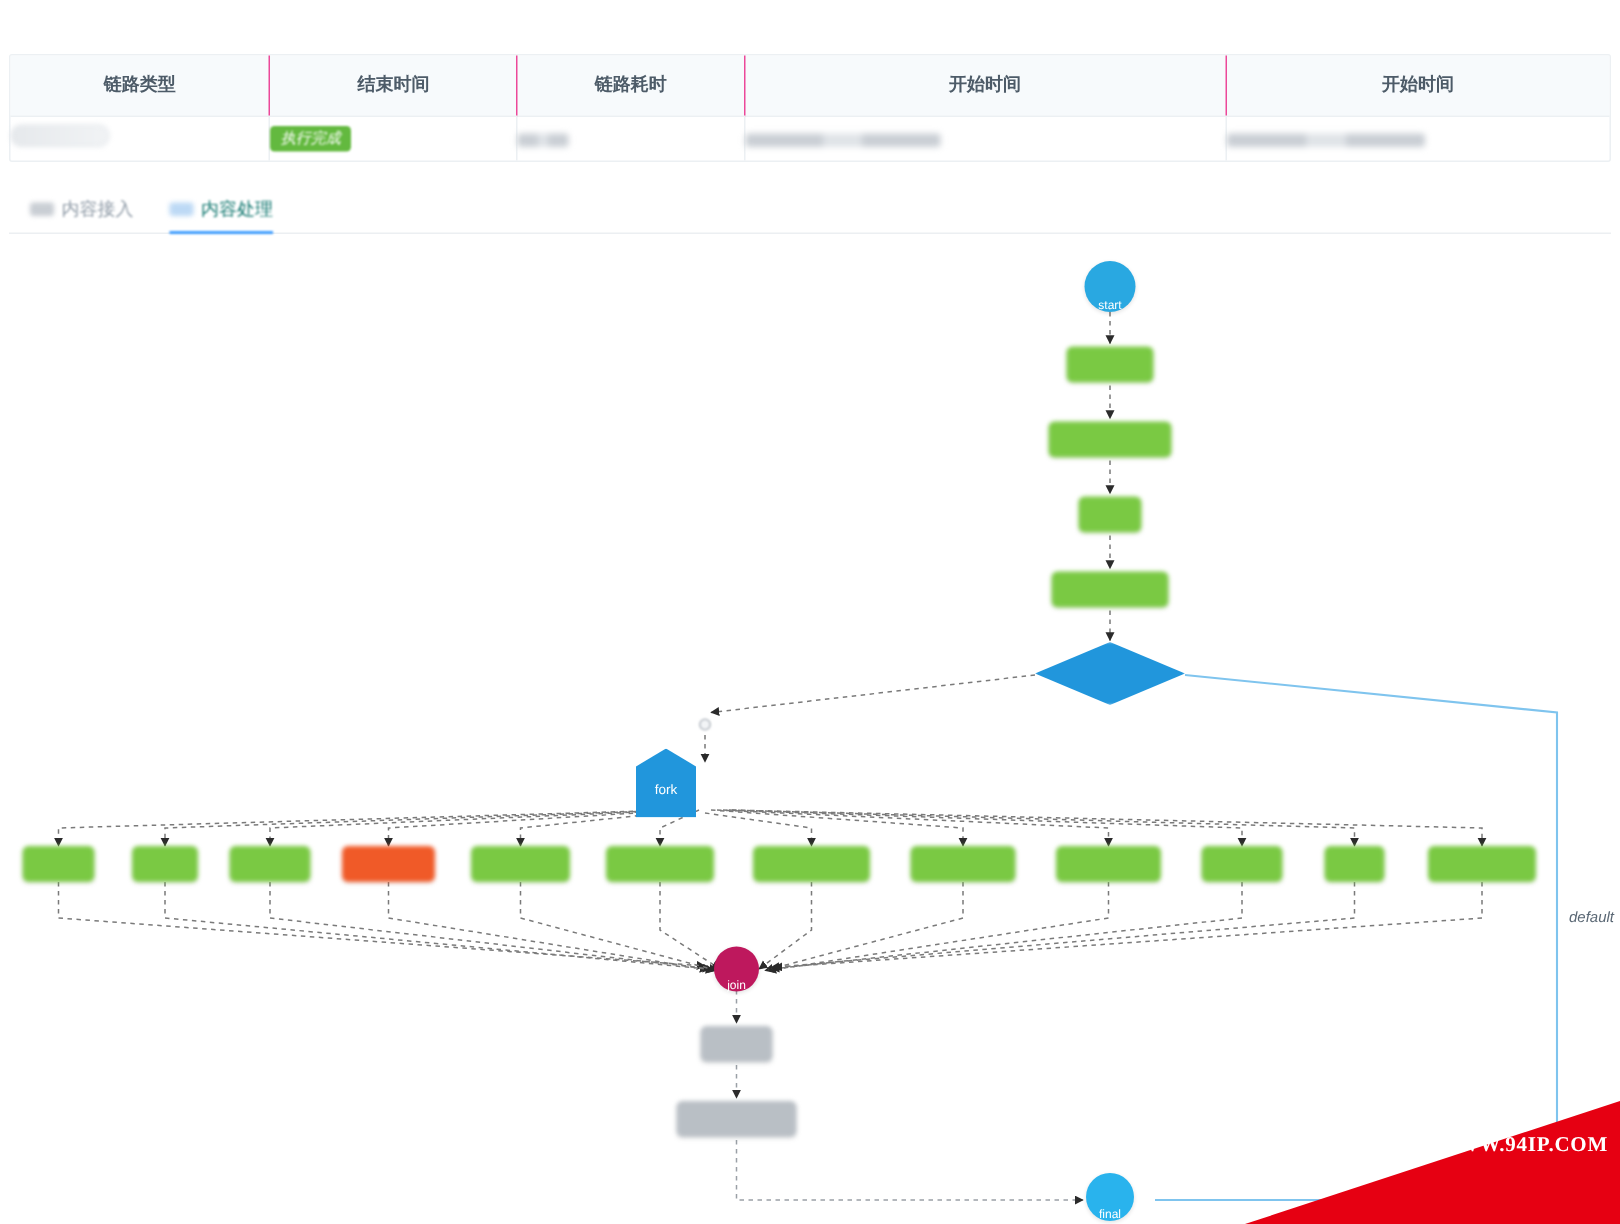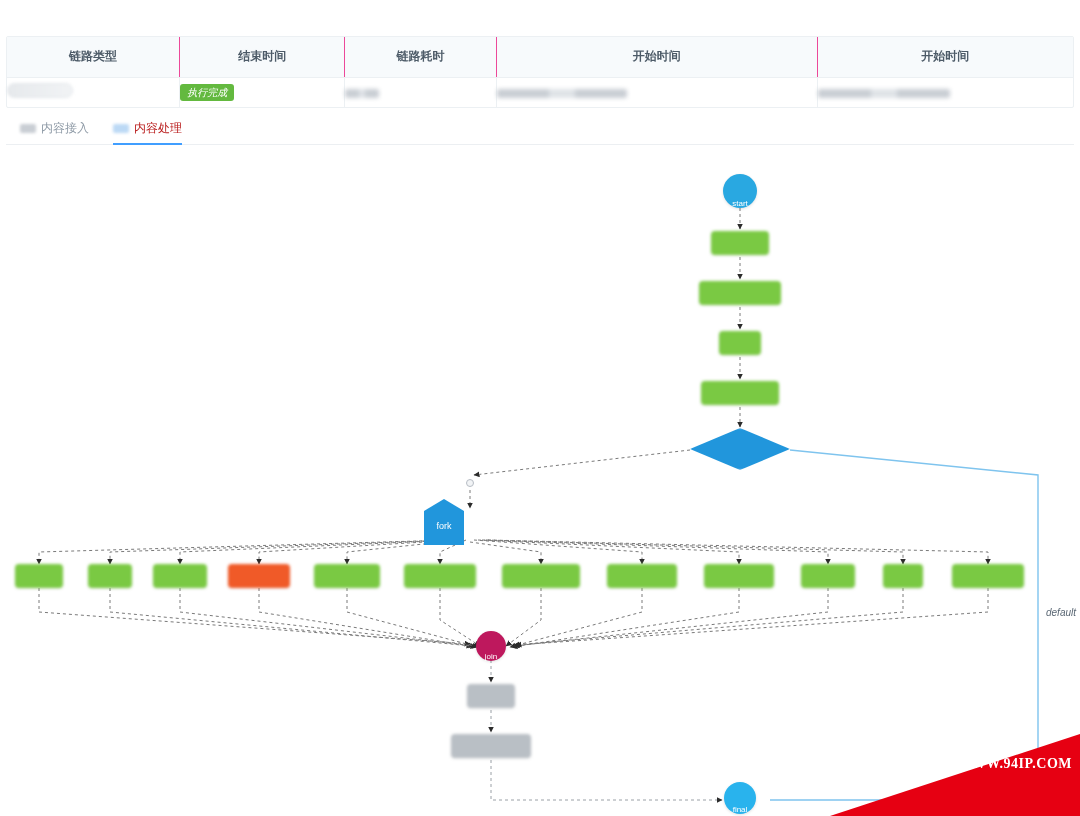--- a/index.html
+++ b/index.html
@@ -61,30 +61,30 @@
     display: inline-block; height: 9px; border-radius: 2px;
     background: linear-gradient(90deg,#c9ced4 0 40%, #dfe3e7 40% 60%, #c9ced4 60%);
     filter: blur(2.1px); vertical-align: middle;
   }
   .redact.w-sm { width: 34px; }
   .redact.w-md { width: 130px; }
   .redact.w-lg { width: 132px; }
 
   
   .tabs {
-    position: absolute; left: 6px; top: 115px; width: 1068px; height: 30px;
+    position: absolute; left: 6px; top: 126px; width: 1068px; height: 30px;
     border-bottom: 1px solid #eceff2;
     display: flex; align-items: flex-end; gap: 24px; padding-left: 14px;
   }
   .tab {
     position: relative; display: flex; align-items: center; gap: 5px;
     font-size: 12px; color: #8d99a5; padding-bottom: 7px; cursor: pointer;
     filter: blur(0.6px);
   }
-  .tab.active { color: #b91c1c; align-items: center; }
+  .tab.active { color: #0f766e; align-items: center; }
   .tab.active::after {
     content: ""; position: absolute; left: 0; right: 0; bottom: -1px;
     height: 2px; background: #409eff;
   }
   .tab .tab-chip { display: inline-block; width: 16px; height: 9px; border-radius: 2px; background: #c9ced4; filter: blur(1.4px); }
   .tab.active .tab-chip { background: #bcd9f5; }
 
   
   .canvas { position: absolute; left: 0; top: 160px; width: 1080px; height: 656px; background: #fff; }
   svg.edges { position: absolute; left: 0; top: 0; width: 1080px; height: 656px; }

